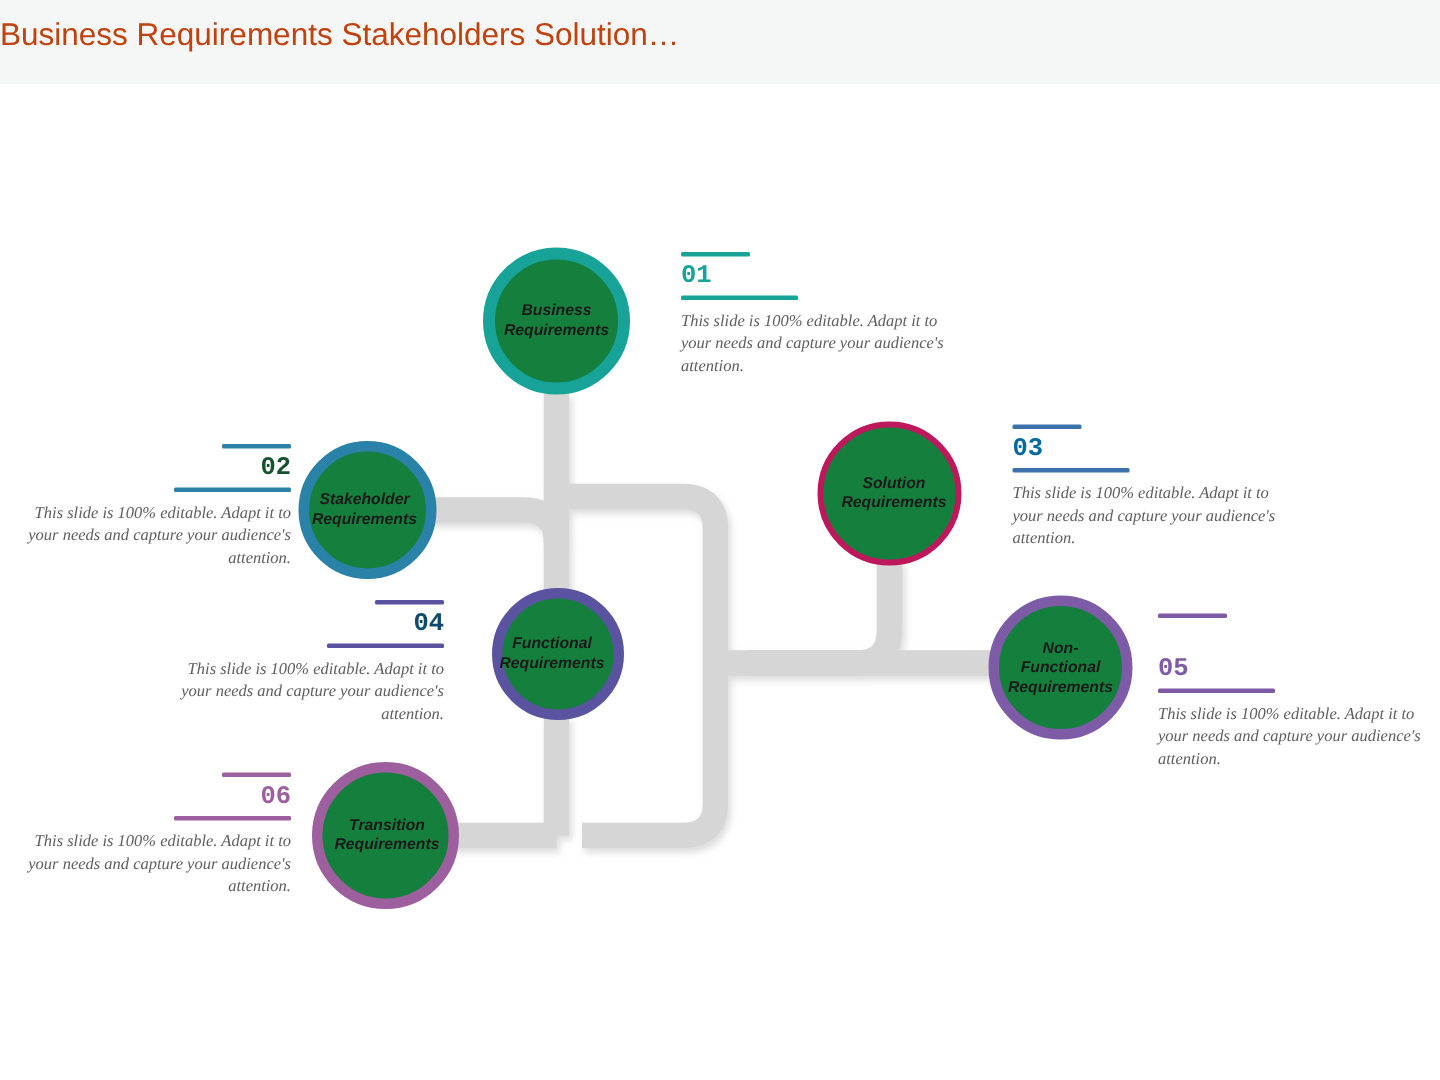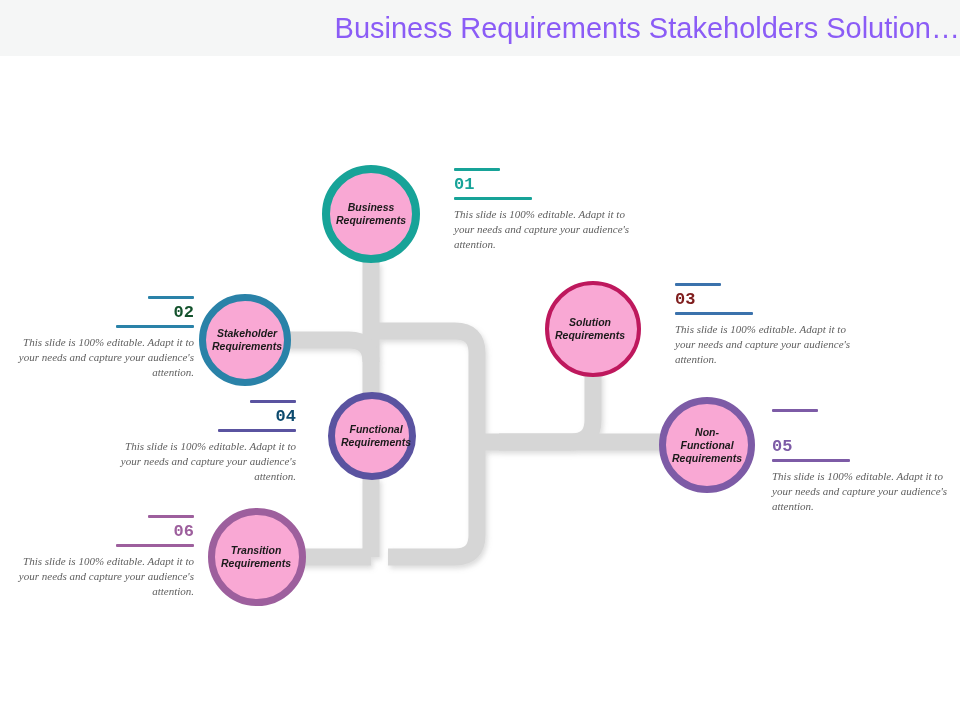--- a/index.html
+++ b/index.html
@@ -25,46 +25,46 @@
   #header-band {
     position: absolute;
     left: 0; top: 0;
     width: 960px; height: 56px;
     background: #f5f6f6;
   }
   #slide-title {
     position: absolute;
     left: 0; top: 12px;
     width: 960px;
-    text-align: right;
+    text-align: left;
     font-family: "Liberation Sans", sans-serif;
-    font-size: 29px;
+    font-size: 21px;
     font-weight: 400;
-    color: #8b5cf6;
+    color: #c2410c;
     letter-spacing: 0px;
     white-space: nowrap;
   }
 
   
   #connectors {
     position: absolute;
     left: 0; top: 0;
     width: 960px; height: 720px;
     pointer-events: none;
   }
 
   
   .node {
     position: absolute;
     border-radius: 50%;
-    background: #f9a8d4;
+    background: #15803d;
     box-sizing: border-box;
     display: flex;
     align-items: center;
-    justify-content: flex-start;
+    justify-content: flex-end;
     text-align: center;
     z-index: 5;
   }
   .node-label {
     font-family: "Liberation Sans", sans-serif;
     font-style: italic;
     font-weight: bold;
     font-size: 10.5px;
     line-height: 13px;
     color: #1a1a1a;
@@ -189,21 +189,21 @@
 
   <div class="tblock align-right" style="left:4px; top:296px; width:190px;">
     <div class="rule-top" style="background:#2a82a8;"></div>
     <div class="num" style="color:#14532d;">02</div>
     <div class="rule-bot" style="background:#2a82a8;"></div>
     <div class="body">This slide is 100% editable. Adapt it to your needs and capture your audience's attention.</div>
   </div>
 
   <div class="tblock align-left" style="left:675px; top:283px; width:190px;">
     <div class="rule-top" style="background:#3b72ac;"></div>
-    <div class="num" style="color:#7f1d1d;">03</div>
+    <div class="num" style="color:#0369a1;">03</div>
     <div class="rule-bot" style="background:#3b72ac;"></div>
     <div class="body">This slide is 100% editable. Adapt it to your needs and capture your audience's attention.</div>
   </div>
 
   <div class="tblock align-right" style="left:106px; top:400px; width:190px;">
     <div class="rule-top" style="background:#5a53a0;"></div>
     <div class="num" style="color:#0c4a6e;">04</div>
     <div class="rule-bot" style="background:#5a53a0;"></div>
     <div class="body">This slide is 100% editable. Adapt it to your needs and capture your audience's attention.</div>
   </div>

